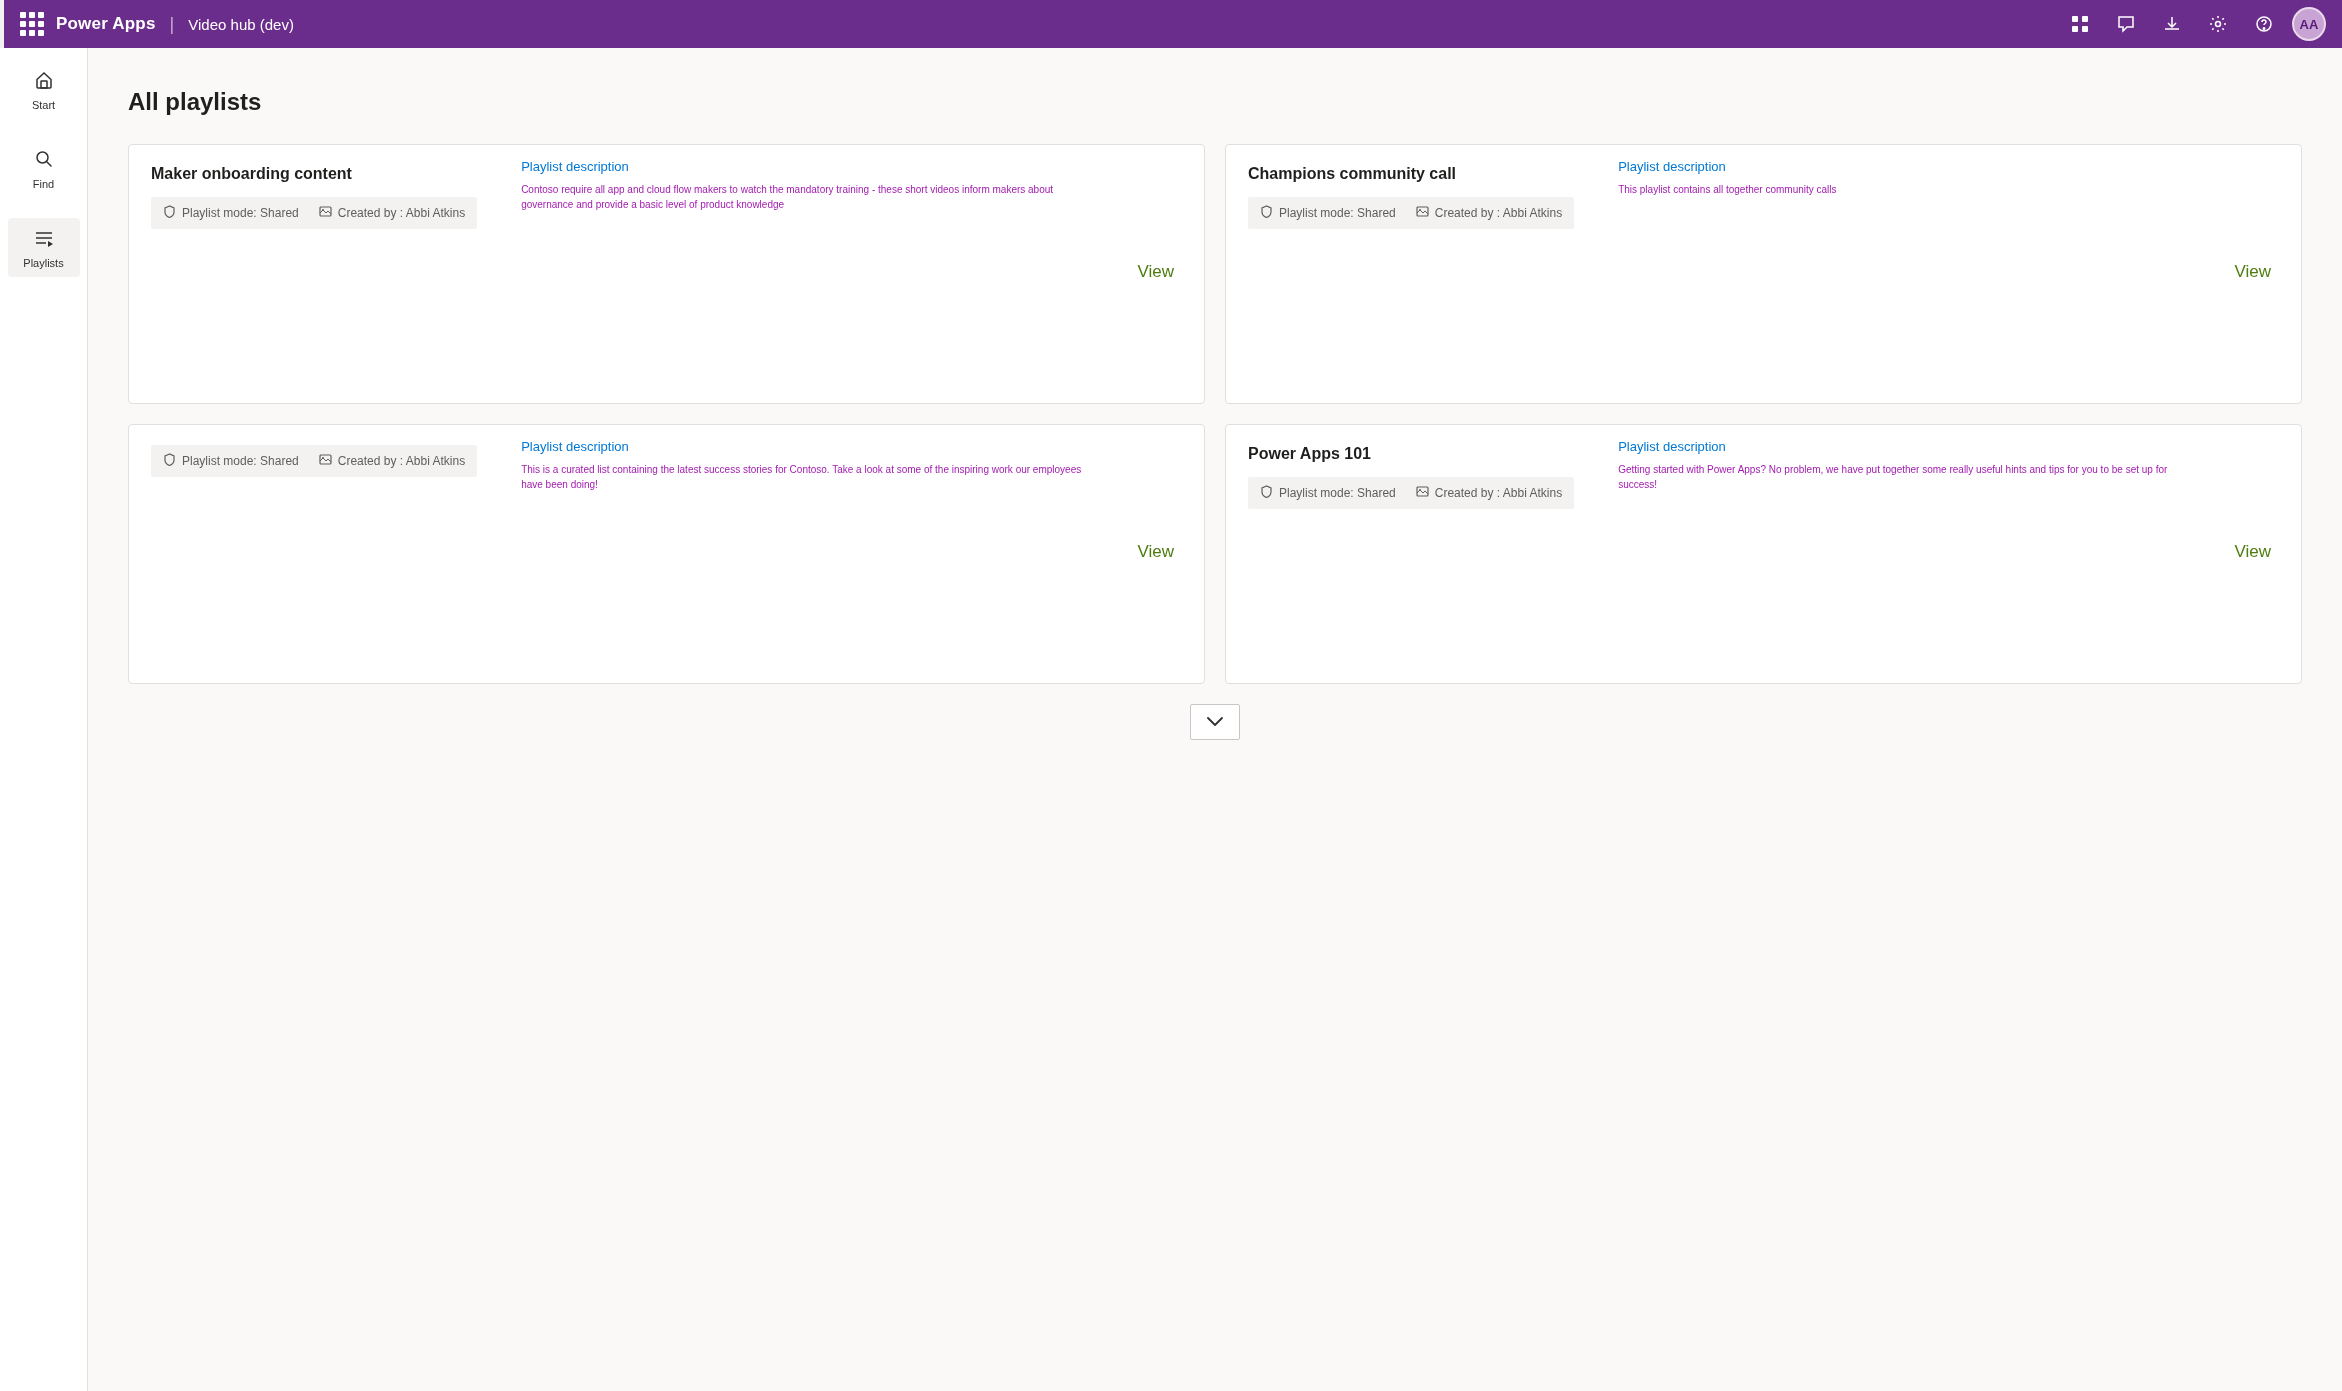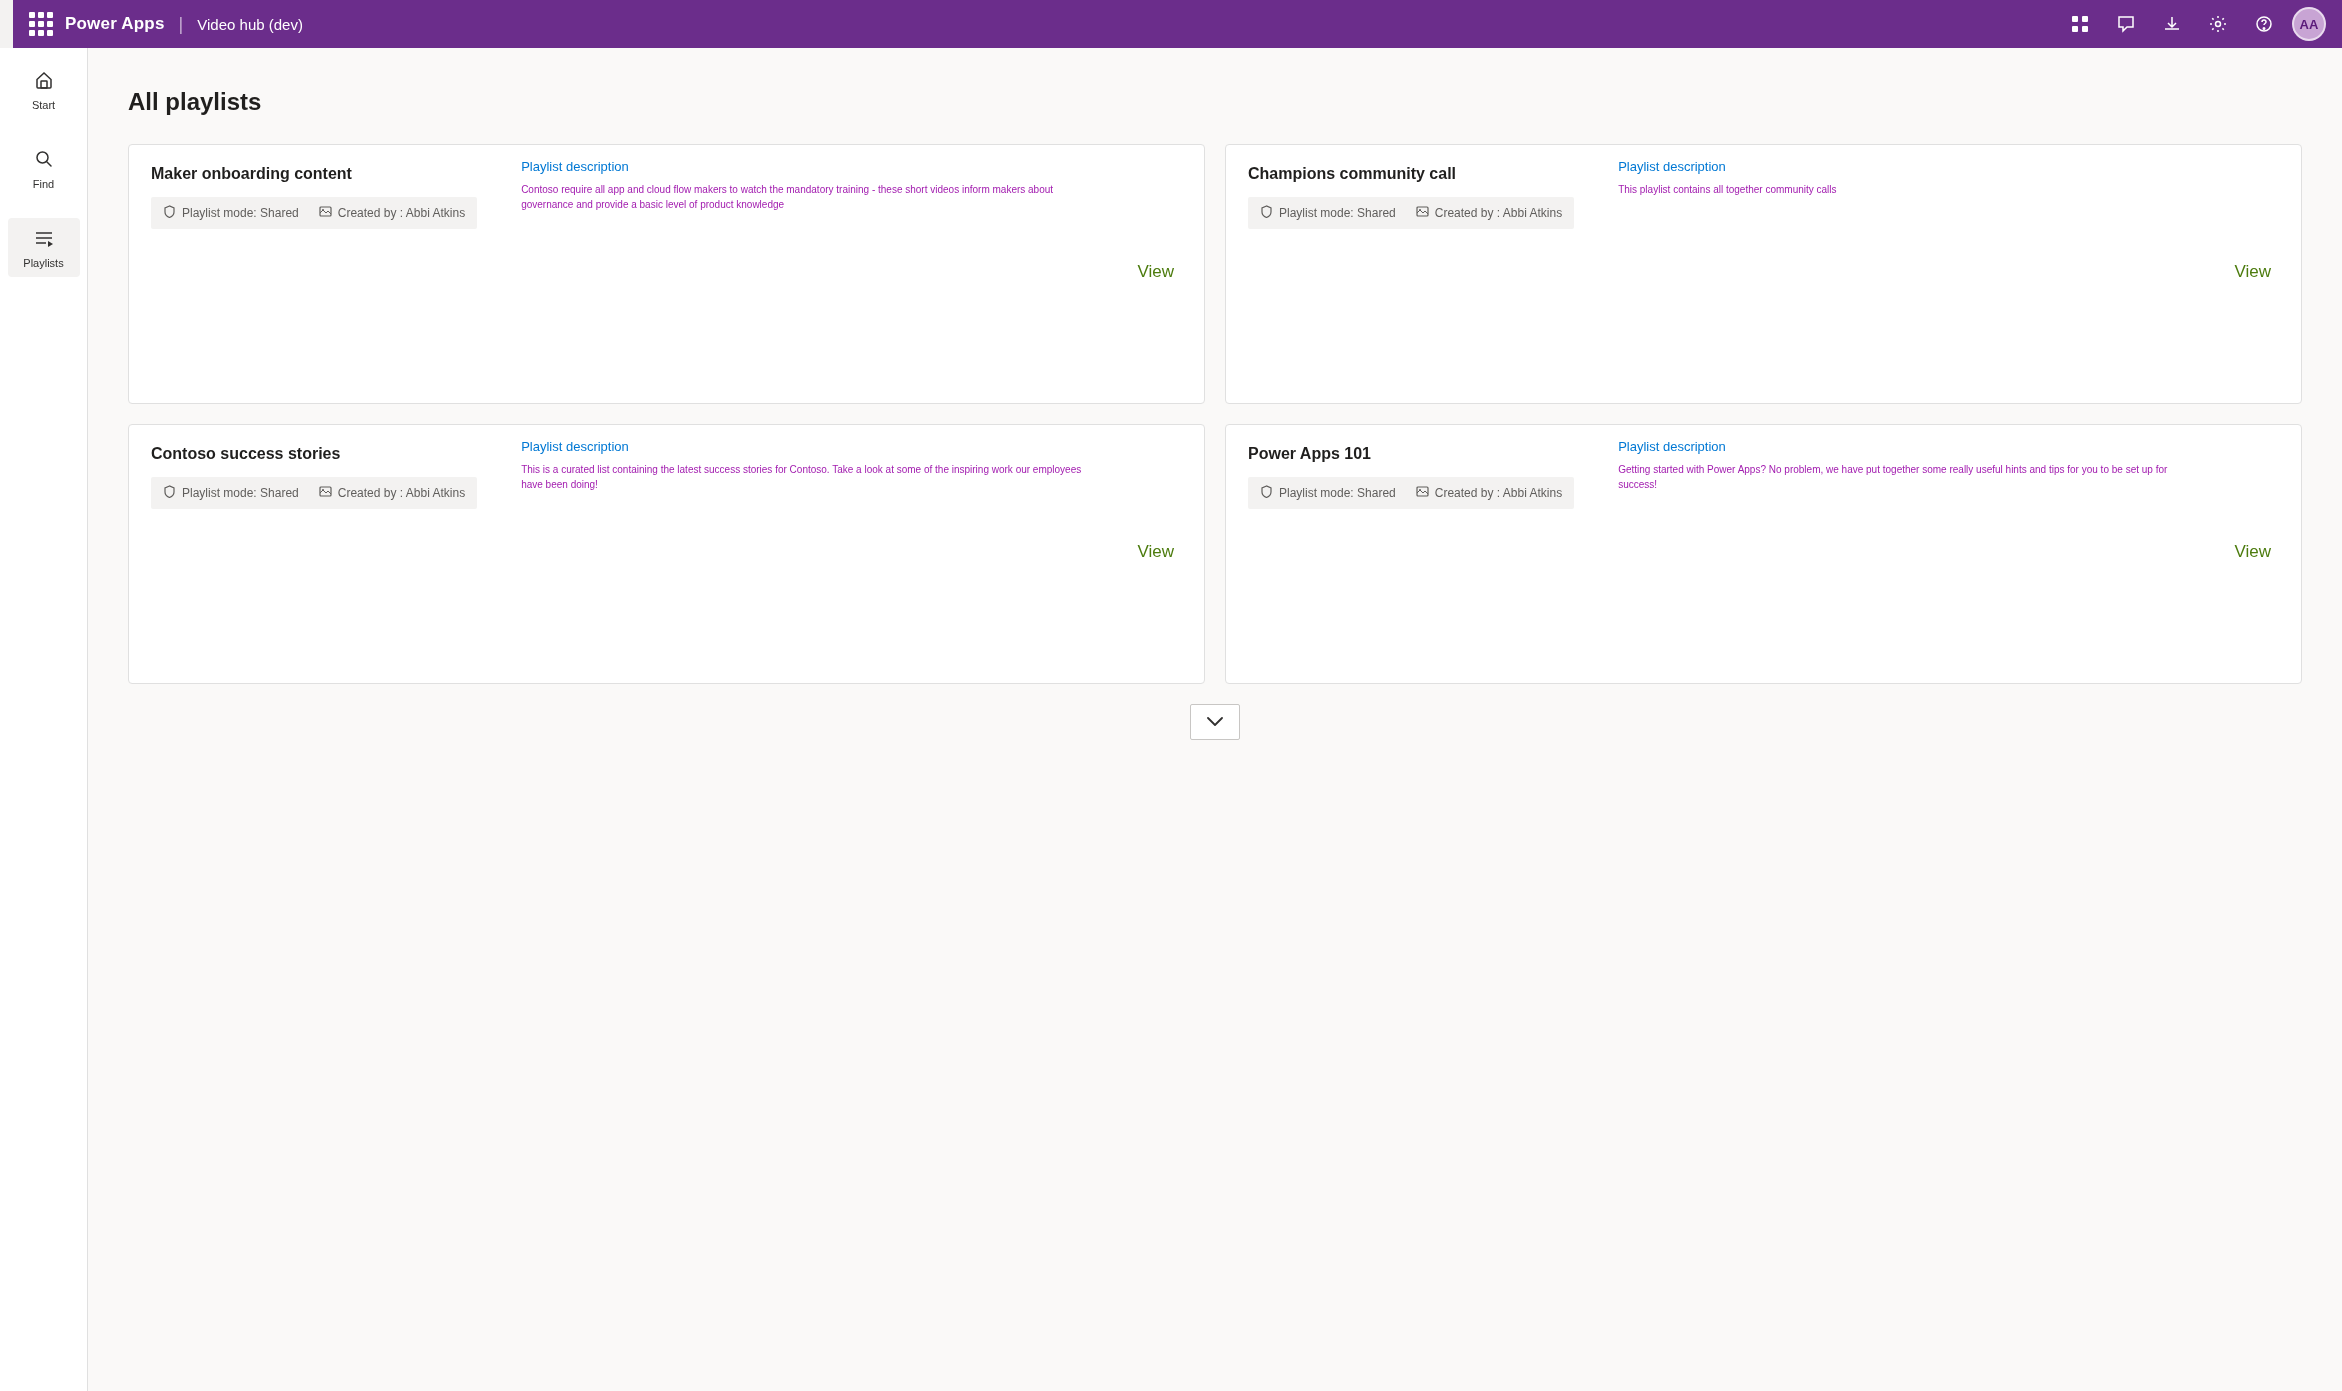--- a/index.html
+++ b/index.html
@@ -8,21 +8,21 @@
     
     .topbar {
       background: #6b2d8b;
       color: white;
       height: 48px;
       display: flex;
       align-items: center;
       padding: 0 16px;
       gap: 12px;
       position: fixed;
-      top: 0; left: 13px; right: 0;
+      top: 0; left: 4px; right: 0;
       z-index: 100;
     }
     .topbar-waffle {
       display: grid;
       grid-template-columns: repeat(3,6px);
       grid-template-rows: repeat(3,6px);
       gap: 3px;
       cursor: pointer;
     }
     .topbar-waffle span {
@@ -380,21 +380,20 @@
           <div class="card-description-label">Playlist description</div>
           <div class="card-description-text">This playlist contains all together community calls</div>
         </div>
         <div class="card-footer">
           <button class="view-btn">View</button>
         </div>
       </div>
 
       <div class="playlist-card">
         <div class="card-header">
-          <div class="card-title">Contoso success stories</div>
           <div class="card-meta">
             <div class="card-meta-item">
               <span class="card-meta-icon">
                 <svg width="13" height="13" viewBox="0 0 13 13" fill="none">
                   <path d="M6.5 1L2 3v4c0 2.5 2 4.5 4.5 5.5C9 11.5 11 9.5 11 7V3L6.5 1z" stroke="#605e5c" stroke-width="1.2" fill="none"></path>
                 </svg>
               </span>
               <span>Playlist mode: Shared</span>
             </div>
             <div class="card-meta-item">

